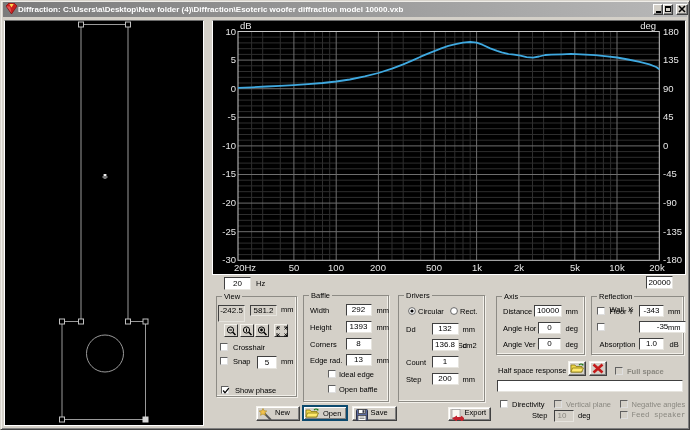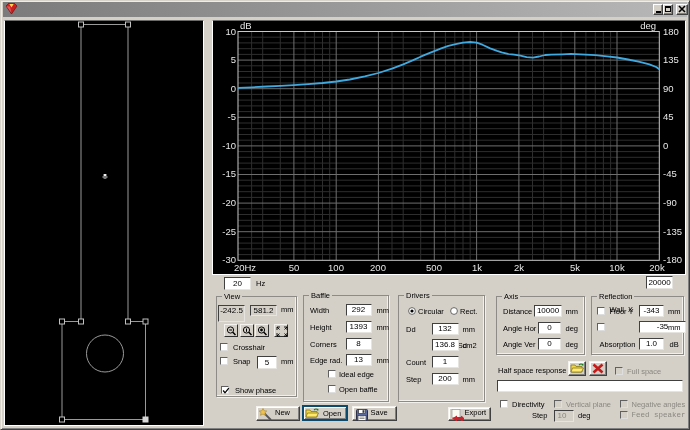--- a/index.html
+++ b/index.html
@@ -22,20 +22,21 @@
 <body>
 
 <div class="abs" style="left:0;top:0;width:690px;height:430px;border:1px solid #d8d4cc;border-right-color:#404040;border-bottom-color:#404040;box-shadow:inset 1px 1px 0 #efede8, inset -1px -1px 0 #808080;"></div>
 
 <div class="abs titlebar">
   <svg width="13" height="12" style="position:absolute;left:2px;top:1px">
     <polygon points="1,3 4,0 9,0 12,3 6.5,11" fill="#cc1f1f" stroke="#7a0d0d" stroke-width="0.7"></polygon>
     <polygon points="4.3,1 8.7,1 6.5,4.5" fill="#ffd24d"></polygon>
     <polygon points="1.6,3.2 5,3.4 6.5,10 2.8,5" fill="#e86060" opacity="0.85"></polygon>
   </svg>
+  <div class="title-text">Diffraction: C:\Users\a\Desktop\New folder (4)\Diffraction\Esoteric woofer diffraction model 10000.vxb</div>
   <div class="wbtn" style="left:650px;width:10px;">
       <div style="position:absolute;left:2px;bottom:1px;width:5px;height:2px;background:#000"></div>
     </div>
   <div class="wbtn" style="left:660px;width:10px;">
       <div style="position:absolute;left:1px;top:1px;width:6px;height:6px;border:1px solid #000;border-top-width:2px"></div>
     </div>
   <div class="wbtn" style="left:673px;width:12px;">
       <svg width="10" height="9" style="position:absolute;left:0;top:0">
         <path d="M2,1 L8,7 M8,1 L2,7" stroke="#000" stroke-width="1.6"></path>
       </svg>
@@ -284,21 +285,21 @@
       <path d="M9,2 q2,-2 4,0" fill="none" stroke="#1a7a1a" stroke-width="1.1"></path>
       <path d="M13,0.5 L13.6,2.5 L11.8,2.2 Z" fill="#1a7a1a"></path>
     </svg>
   </div>
 <div class="btn" style="left:588.5px;top:361px;width:18px;height:14.5px;">
     <svg width="12" height="11" style="position:absolute;left:2px;top:1px">
       <path d="M1.5,1.5 L10.5,9.5 M10.5,1.5 L1.5,9.5" stroke="#c41a1a" stroke-width="2.6"></path>
     </svg>
   </div>
 <div class="cb dis" style="left:615px;top:366.5px;"></div>
-<div class="lbl dim" style="left:627px;top:366.5px;">Full space</div>
+<div class="lbl dim" style="left:627px;top:366.5px;font-weight:bold;">Full space</div>
 <div class="sunken" style="position:absolute;left:497px;top:379.5px;width:186px;height:12px;"></div>
 <div class="cb" style="left:499.5px;top:399.5px;"></div>
 <div class="lbl" style="left:512px;top:399.5px;">Directivity</div>
 <div class="cb dis" style="left:554px;top:399.5px;"></div>
 <div class="lbl dim" style="left:566px;top:399.5px;">Vertical plane</div>
 <div class="cb dis" style="left:619.5px;top:399.5px;"></div>
 <div class="lbl dim" style="left:631.5px;top:399.5px;">Negative angles</div>
 <div class="lbl" style="left:532px;top:411px;">Step</div>
 <div class="fld" style="left:553.5px;top:409.5px;width:20px;height:12px;background:#d4d0c8;color:#8a8880;line-height:10px;text-align:left;padding-left:3px;">10</div>
 <div class="lbl" style="left:578px;top:411px;">deg</div>

